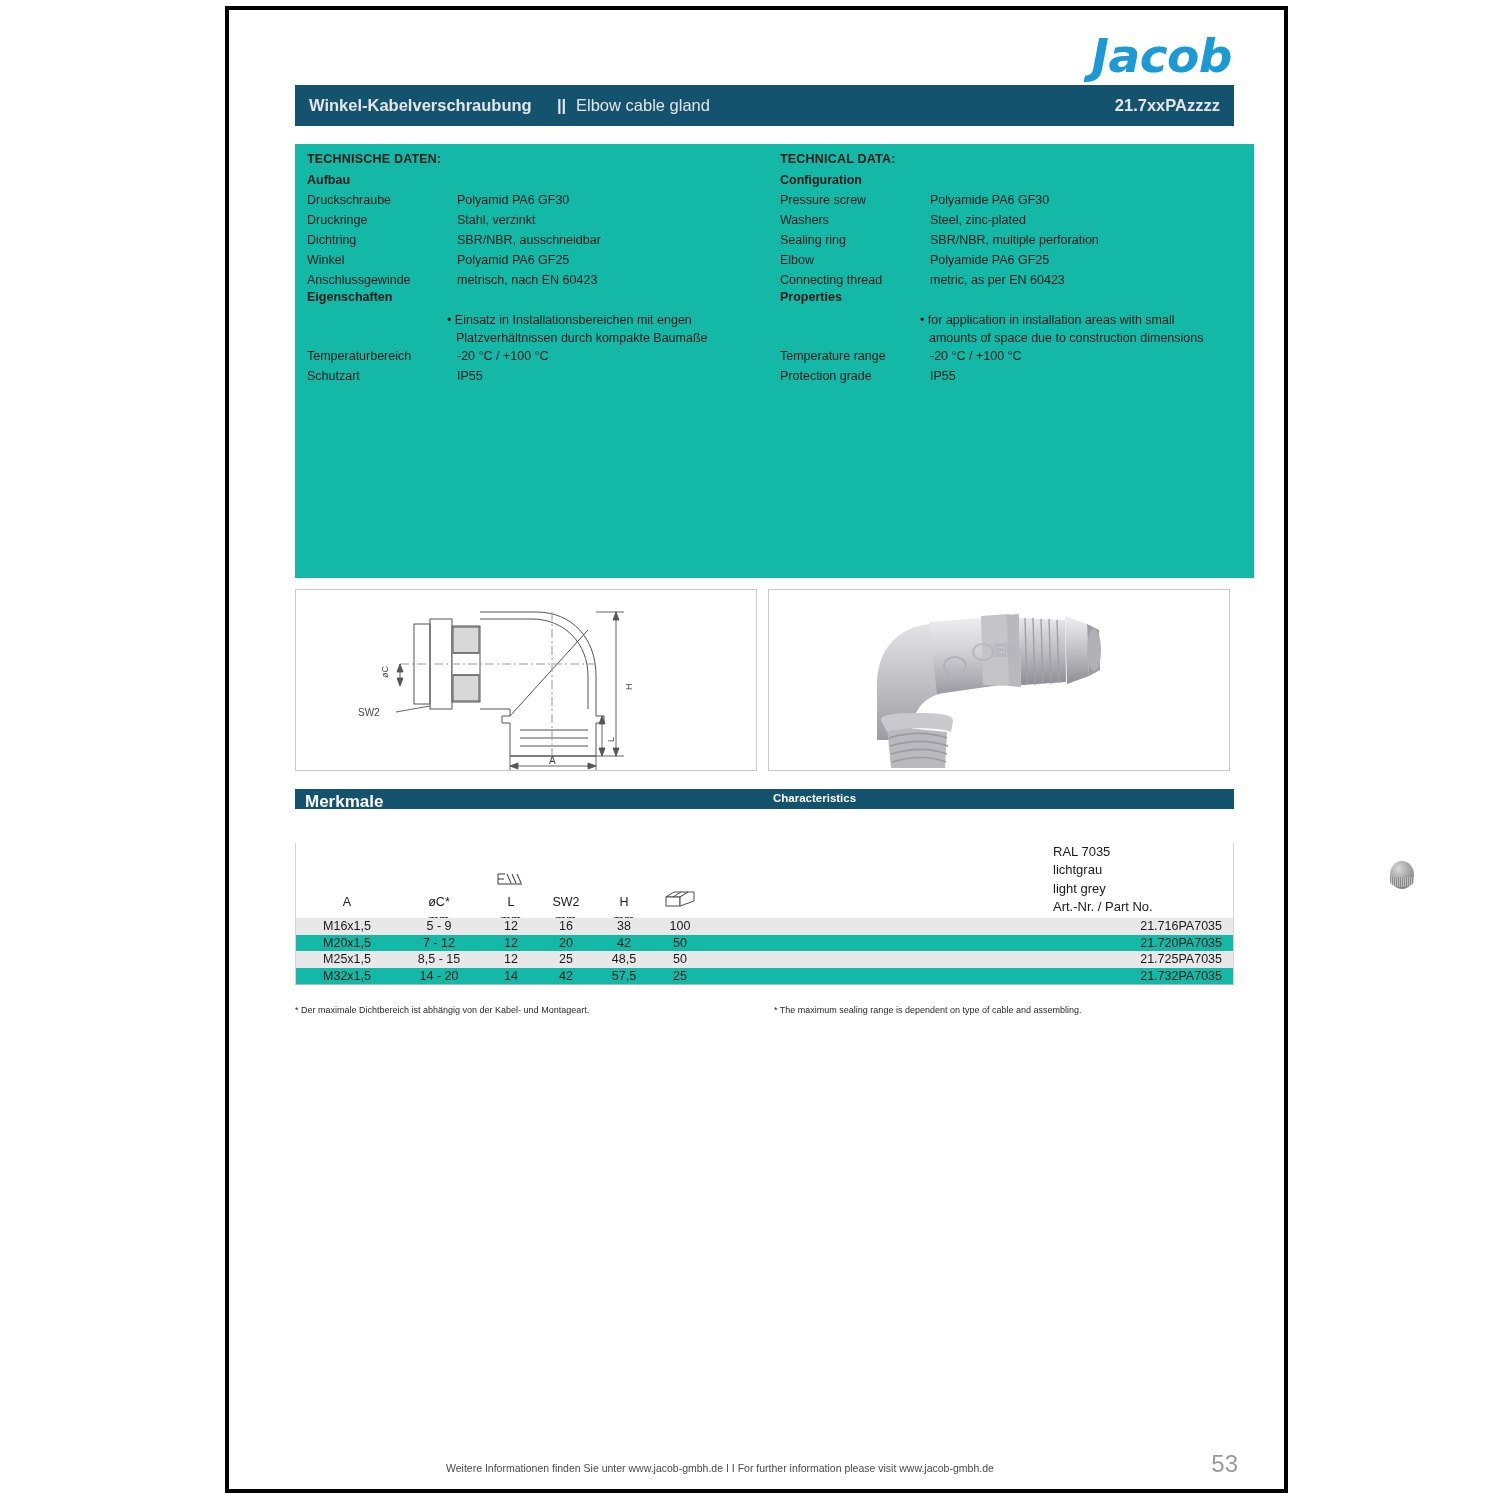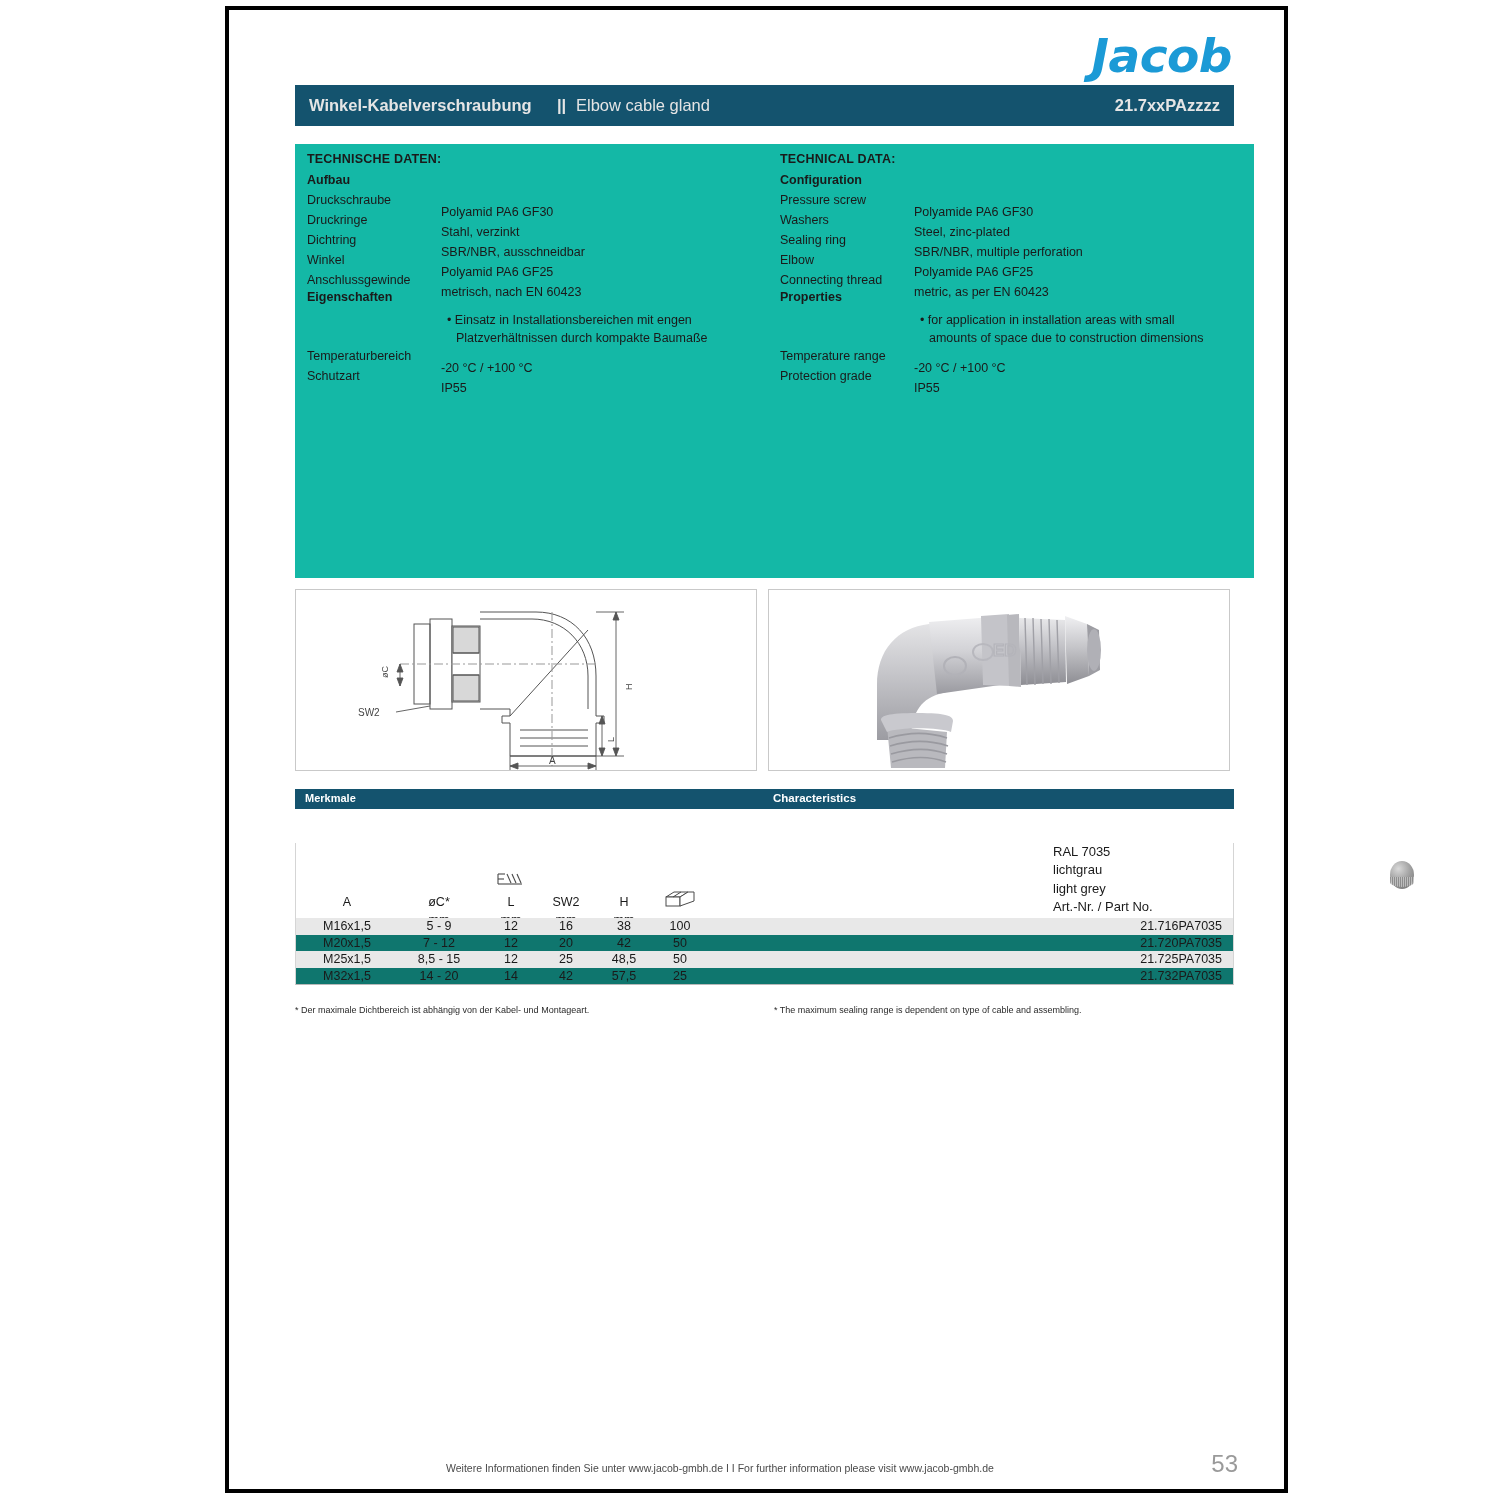--- a/index.html
+++ b/index.html
@@ -126,21 +126,21 @@
   .panel .sub.s2 { top: 146px; }
 
   .spec-row {
     position: absolute;
     left: 12px;
     width: 440px;
     font-size: 12.5px;
     color: #1a1a1a;
   }
   .spec-row .k { position: absolute; left: 0;     white-space: nowrap; }
-  .spec-row .v { position: absolute; left: 134px; white-space: nowrap; margin-top: 12px; }
+  .spec-row .v { position: absolute; left: 150px; white-space: nowrap; }
 
   .bullet {
     position: absolute;
     left: 152px;
     top: 167px;
     width: 300px;
     font-size: 12.5px;
     color: #1a1a1a;
     line-height: 1.45;
   }
@@ -161,21 +161,21 @@
 
   
   .merkbar {
     position: absolute;
     left: 66px; top: 779px;
     width: 939px; height: 20px;
     background: #14536e;
   }
   .merkbar .m-de {
     position: absolute; left: 10px; top: 3px;
-    font-size: 11px; font-weight: bold; color: #ffffff;
+    font-size: 17px; font-weight: bold; color: #ffffff;
   }
   .merkbar .m-en {
     position: absolute; left: 478px; top: 3px;
     font-size: 11.5px; font-weight: bold; color: #ffffff;
   }
 
   
   .charbox {
     position: absolute;
     left: 66px; top: 805px;
@@ -240,21 +240,21 @@
   }
   .th-name { top: 52px; }
   .th-unit { top: 70px; font-size: 12.5px; }
 
   .rowarea { position: relative; }
   .trow {
     position: relative;
     height: 16.5px;
   }
   .trow.odd  { background: #e8e8e8; }
-  .trow.even { background: #0f766e; }
+  .trow.even { background: #14b8a6; }
   .td {
     position: absolute;
     top: 1px;
     font-size: 12.5px;
     color: #1a1a1a;
     text-align: center;
     white-space: nowrap;
   }
 
   

